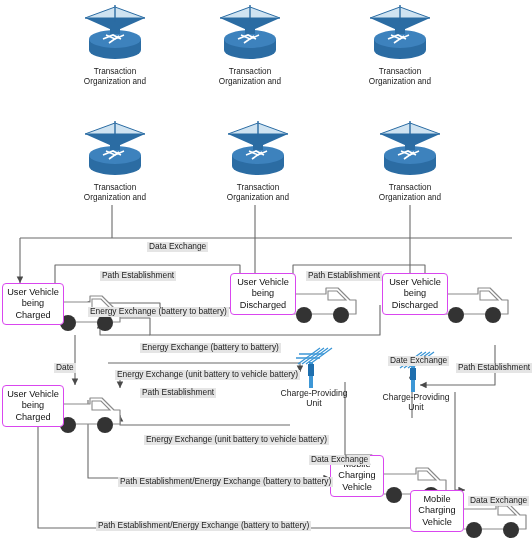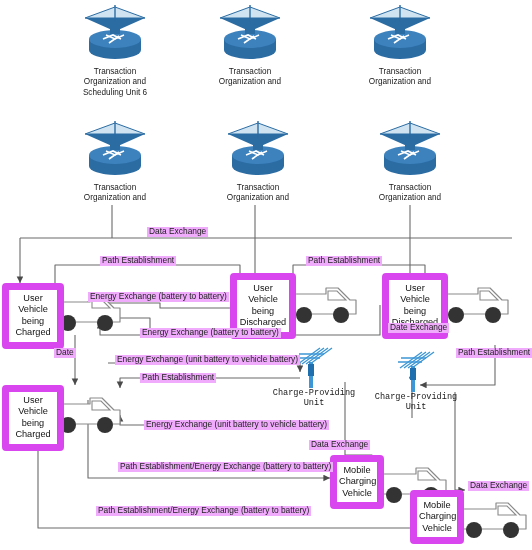--- a/index.html
+++ b/index.html
@@ -9,32 +9,32 @@
   svg#wires{position:absolute;left:0;top:0;width:532px;height:550px;}
 
   .node{position:absolute;}
 
   
   .tu{width:120px;text-align:center;}
   .tu .cap{font-size:8.2px;line-height:10.4px;color:#1a1a1a;margin-top:1px;}
 
   
   .veh{position:absolute;}
-  .veh .label{position:absolute;z-index:3;background:#ffffff;border:7px solid #d946ef;
+  .veh .label{position:absolute;z-index:3;background:#ffffff;border:1px solid #d946ef;
        border-radius:4px;text-align:center;font-size:9.2px;line-height:11.4px;
        color:#111;padding:3px 2px 3px 2px;box-sizing:border-box;}
   .veh .truck{position:absolute;z-index:2;}
 
   
   .cpu{position:absolute;text-align:center;}
   .cpu .cap{position:absolute;font-size:8.6px;line-height:10.4px;color:#1a1a1a;
-            width:110px;text-align:center;font-family:Liberation Mono, monospace;}
+            width:110px;text-align:center;}
 
   .elabel{position:absolute;font-size:8.4px;line-height:9.5px;color:#222;
-          background:#f0abfc;white-space:nowrap;padding:0 2px;z-index:4;}
+          background:#e5e5e5;white-space:nowrap;padding:0 2px;z-index:4;margin-top:15px;}
 </style>
 </head>
 <body>
 
 <div id="stage">
 
   <svg id="wires" viewBox="0 0 532 550">
     <defs>
       <marker id="ah" markerWidth="7" markerHeight="7" refX="6" refY="3" orient="auto">
         <path d="M0,0 L6,3 L0,6 z" fill="#4a4a4a"></path>
@@ -99,21 +99,20 @@
         <path d="M-9,27 L0,31 L9,27" stroke="#ffffff" stroke-width="1.5" fill="none"></path>
         <rect x="-5" y="21" width="10" height="5" fill="#2b6ca3"></rect>
         <path d="M-30,10 L30,10 L3,22 L-3,22 Z" fill="#2b6ca3"></path>
         <path d="M-30,10 L0,-1 L30,10 Z" fill="#cfe3f1" stroke="#2b6ca3" stroke-width="1"></path>
         <path d="M0,-3 L0,14" stroke="#2b6ca3" stroke-width="1.4"></path>
       </g>
     </svg>
     <div class="cap">
       <div>Transaction</div>
       <div>Organization and</div>
-      <div>Scheduling Unit 6</div>
     </div>
   </div>
 
   <div class="node tu" style="left:190px;top:4px;">
     <svg width="120" height="58" viewBox="0 0 120 58">
       <g transform="translate(60,4)">
         <ellipse cx="0" cy="42" rx="26" ry="9" fill="#2b6ca3"></ellipse>
         <rect x="-26" y="31" width="52" height="11" fill="#2b6ca3"></rect>
         <ellipse cx="0" cy="31" rx="26" ry="9" fill="#3d82bd"></ellipse>
         <path d="M-12,31 L-2,27 L6,31 M-6,35 L4,28" stroke="#ffffff" stroke-width="1.6" fill="none"></path>
@@ -336,21 +335,21 @@
     </div>
   </div>
 
   <div class="elabel" style="left:147px;top:227px;">Data Exchange</div>
   <div class="elabel" style="left:100px;top:256px;">Path Establishment</div>
   <div class="elabel" style="left:306px;top:256px;">Path Establishment</div>
   <div class="elabel" style="left:88px;top:292px;">Energy Exchange (battery to battery)</div>
   <div class="elabel" style="left:140px;top:328px;">Energy Exchange (battery to battery)</div>
   <div class="elabel" style="left:54px;top:348px;">Date</div>
   <div class="elabel" style="left:115px;top:355px;">Energy Exchange (unit battery to vehicle battery)</div>
-  <div class="elabel" style="left:388px;top:323px;">Date Exchange</div>
+  <div class="elabel" style="left:388px;top:341px;">Date Exchange</div>
   <div class="elabel" style="left:456px;top:348px;">Path Establishment</div>
   <div class="elabel" style="left:140px;top:373px;">Path Establishment</div>
   <div class="elabel" style="left:144px;top:420px;">Energy Exchange (unit battery to vehicle battery)</div>
   <div class="elabel" style="left:309px;top:440px;">Data Exchange</div>
   <div class="elabel" style="left:118px;top:462px;">Path Establishment/Energy Exchange (battery to battery)</div>
   <div class="elabel" style="left:468px;top:481px;">Data Exchange</div>
   <div class="elabel" style="left:96px;top:506px;">Path Establishment/Energy Exchange (battery to battery)</div>
 
 </div>
 

